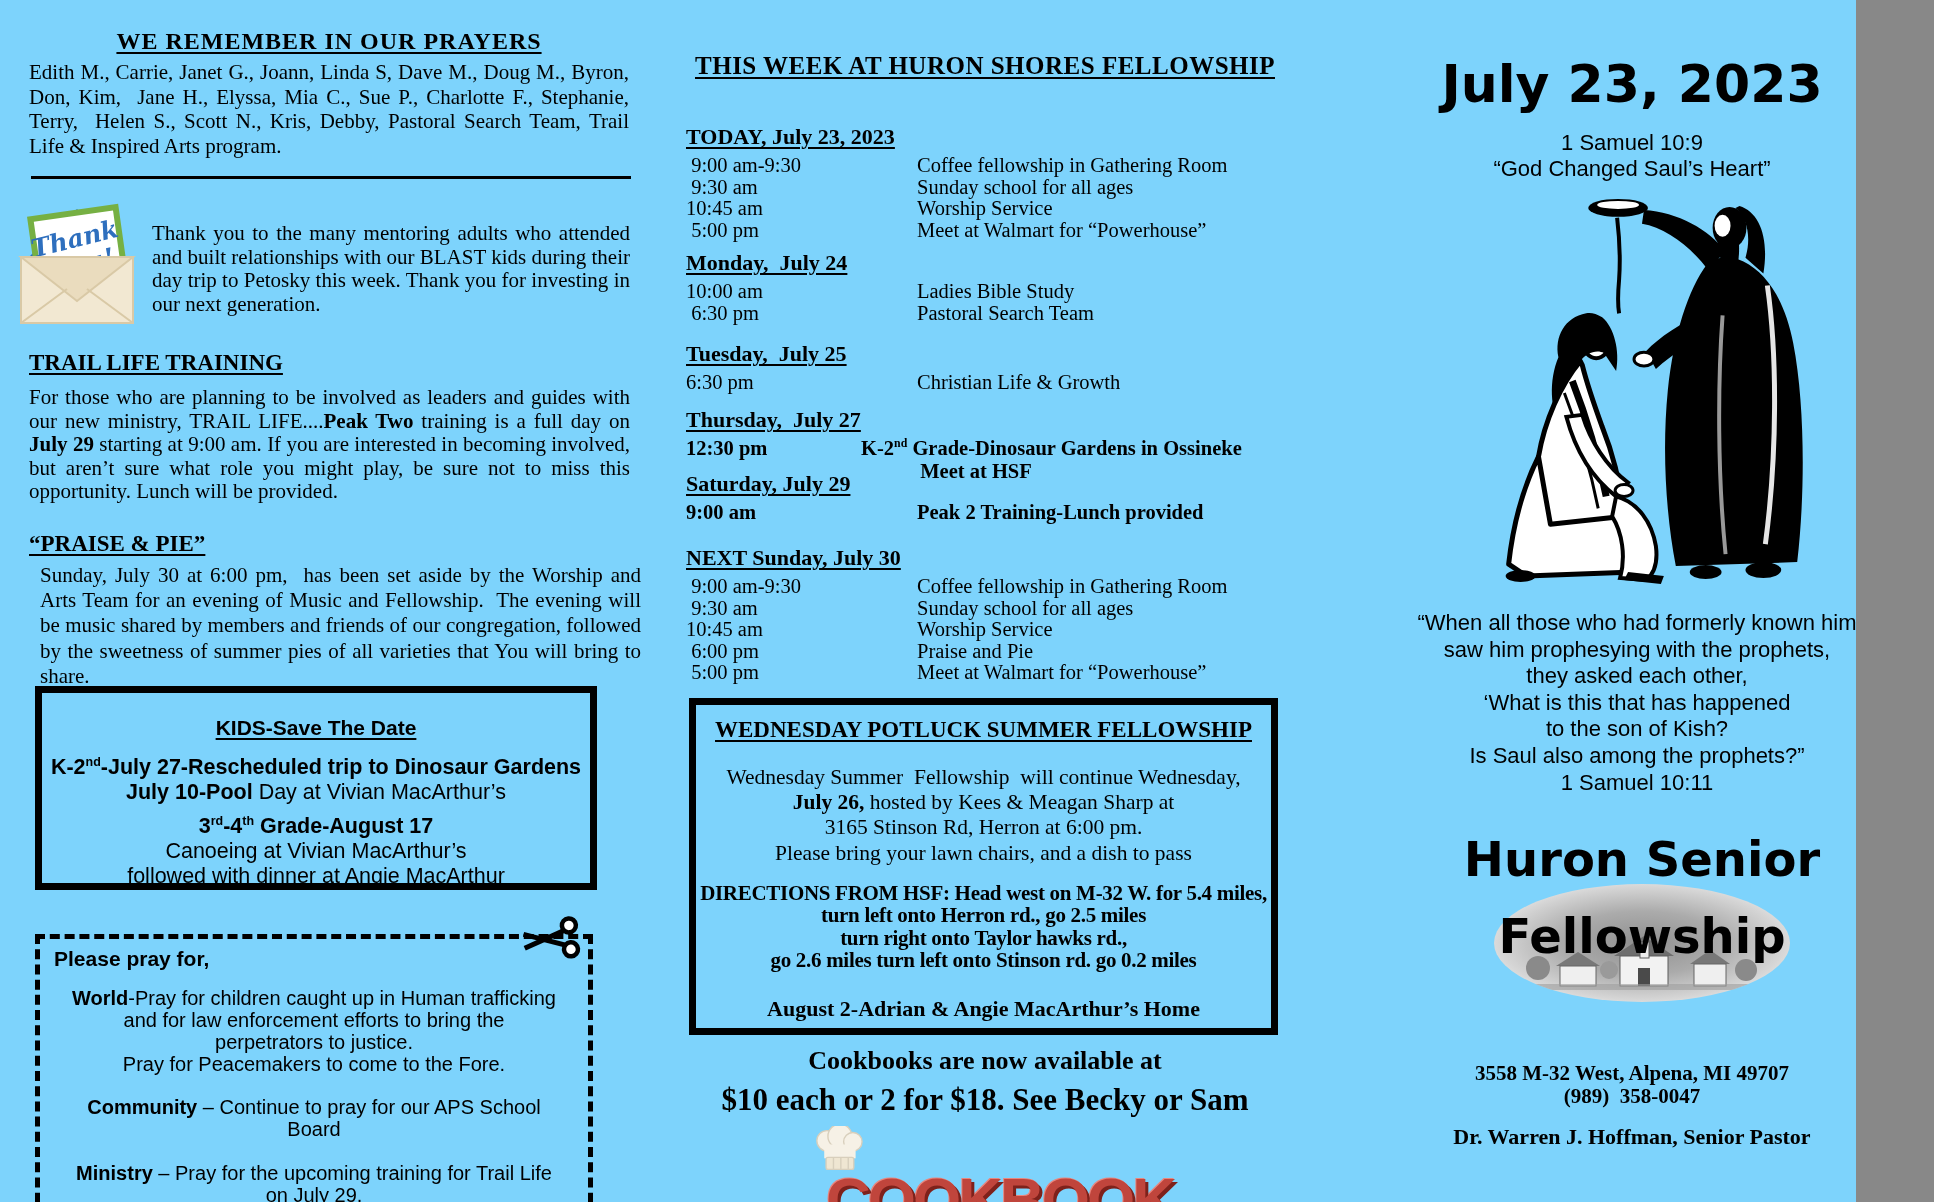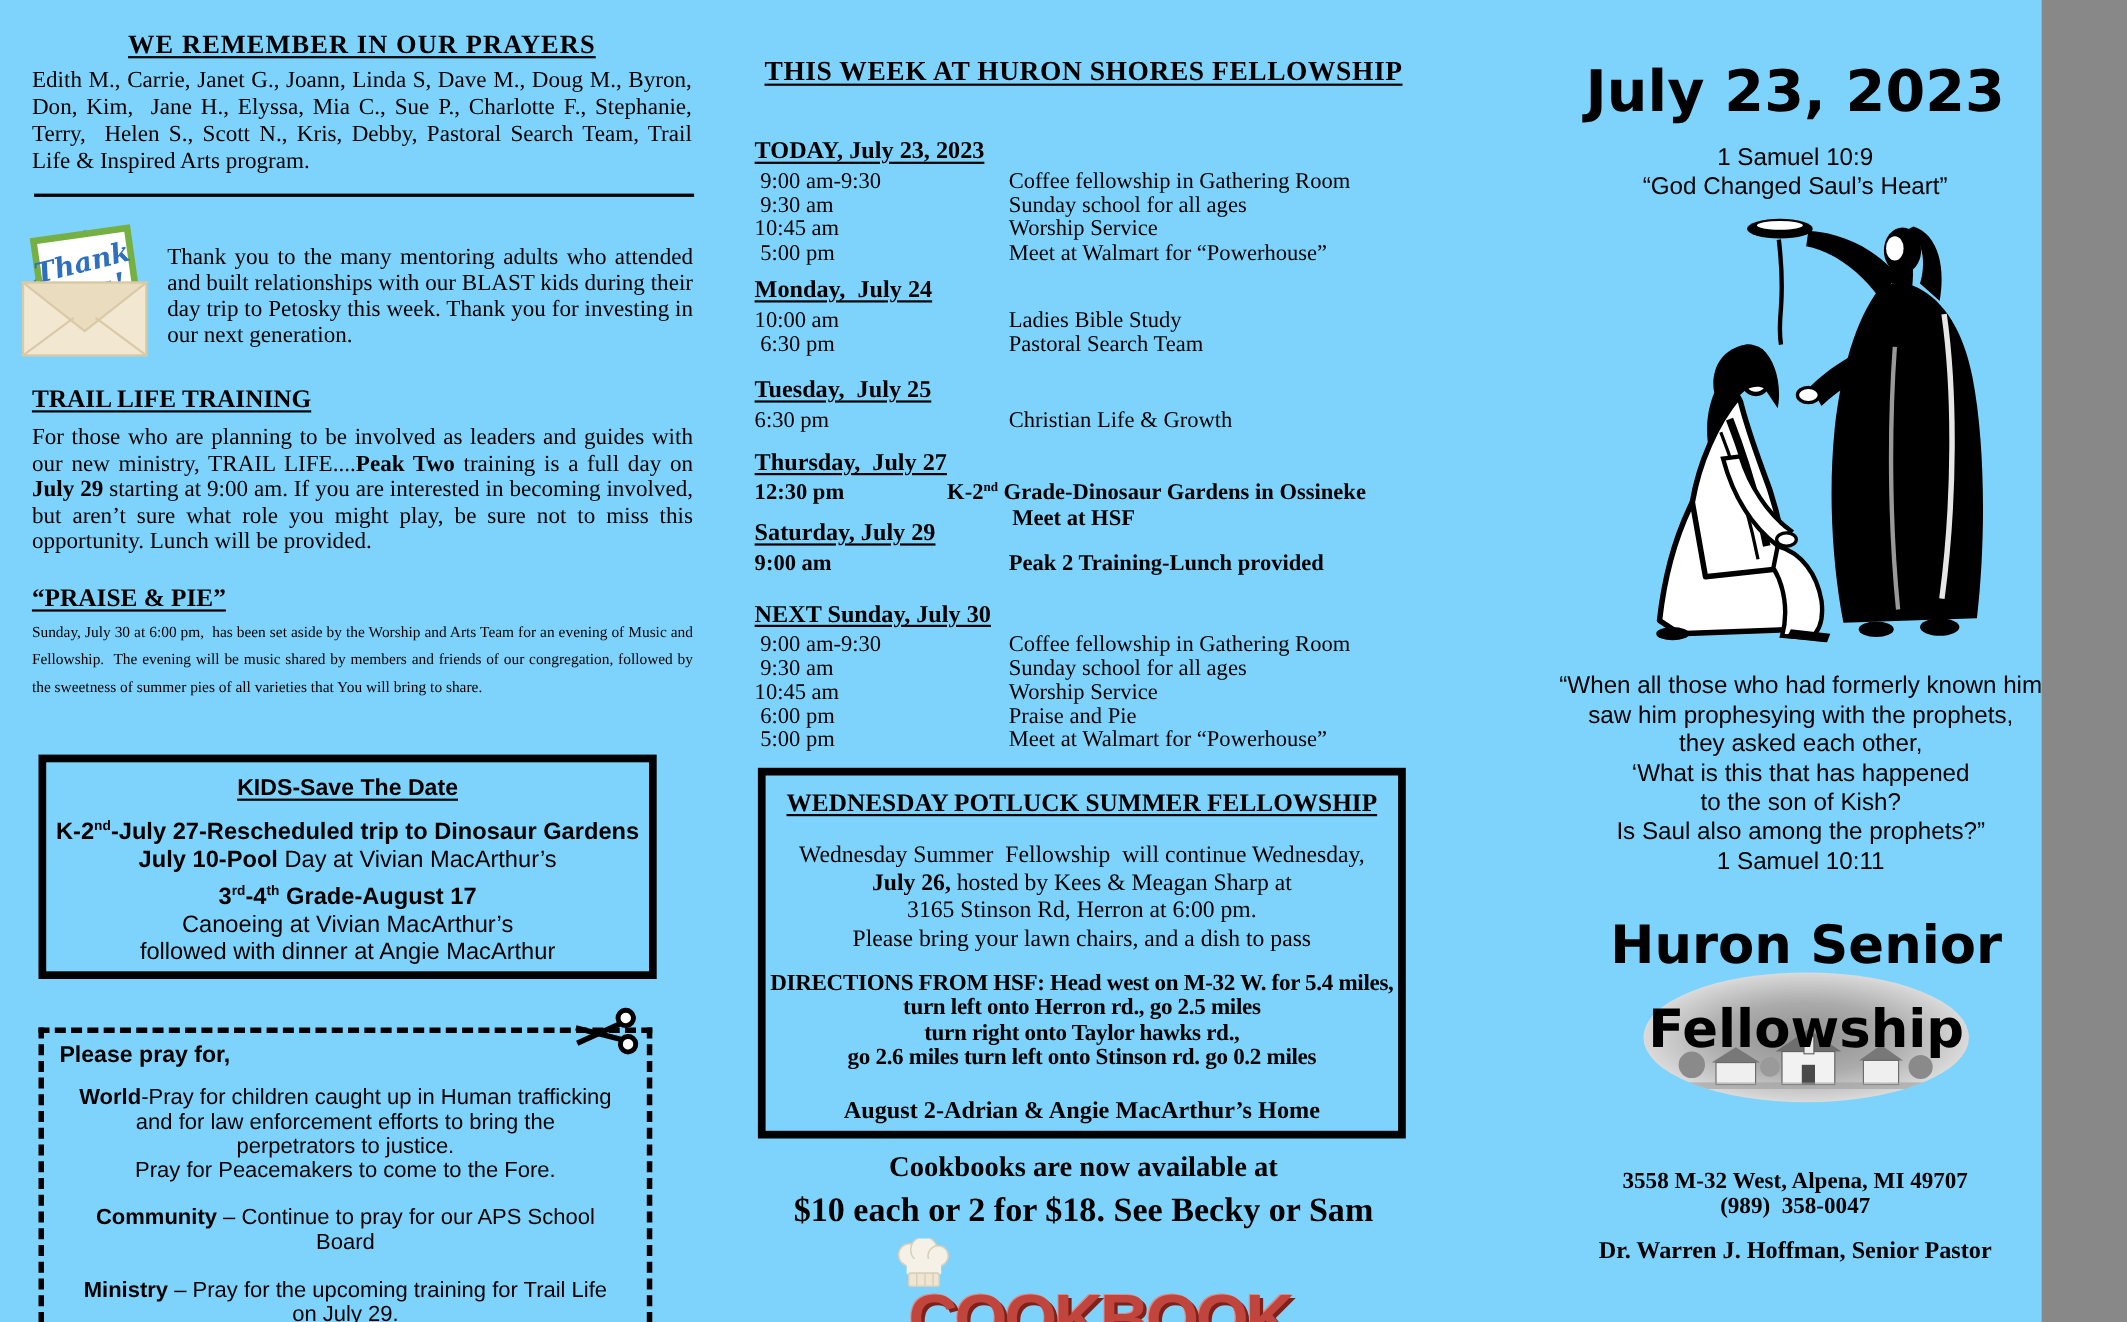--- a/index.html
+++ b/index.html
@@ -15,24 +15,24 @@
 
   
   .lp-title{top:28px;left:29px;width:600px;font-size:24px;font-weight:bold;letter-spacing:1px;}
   .lp-names{top:60px;left:29px;width:600px;font-size:21px;line-height:24.5px;}
   .lp-rule{top:176px;left:31px;width:600px;border-top:3px solid #000;height:0;}
   .ty-img{top:197px;left:15px;width:124px;height:130px;}
   .ty-text{top:206px;left:152px;width:478px;font-size:21px;line-height:23.6px;margin-top:16px;}
   .tl-head{top:350px;left:29px;font-size:23px;font-weight:bold;}
   .tl-para{top:386px;left:29px;width:601px;font-size:21px;line-height:23.5px;}
   .pp-head{top:531px;left:29px;font-size:23px;font-weight:bold;}
-  .pp-para{top:563px;left:29px;width:601px;font-size:14px;line-height:25.2px;}
+  .pp-para{top:563px;left:40px;width:601px;font-size:21px;line-height:25.2px;}
   .kids-box{top:686px;left:35px;width:548px;height:190px;border:7px solid #000;
             font-family:"Liberation Sans",sans-serif;text-align:center;}
-  .kids-title{margin-top:12px;font-size:21px;font-weight:bold;}
+  .kids-title{margin-top:23px;font-size:21px;font-weight:bold;}
   .kids-l1{margin-top:15px;font-size:21.5px;font-weight:bold;}
   .kids-l2{font-size:21.5px;}
   .kids-l3{margin-top:9px;font-size:21.5px;font-weight:bold;}
   .kids-l4,.kids-l5{font-size:21.5px;}
   .dash-box{top:934px;left:35px;width:548px;height:350px;border:5px dashed #000;
             font-family:"Liberation Sans",sans-serif;}
   .dash-head{margin:8px 0 0 14px;font-size:21px;font-weight:bold;}
   .pp-item{font-size:20px;line-height:22px;text-align:center;margin:0 28px;}
   .mt16{margin-top:16px;} .mt21{margin-top:21px;}
   .mt22{margin-top:22px;} .mt5{margin-top:5px;}

